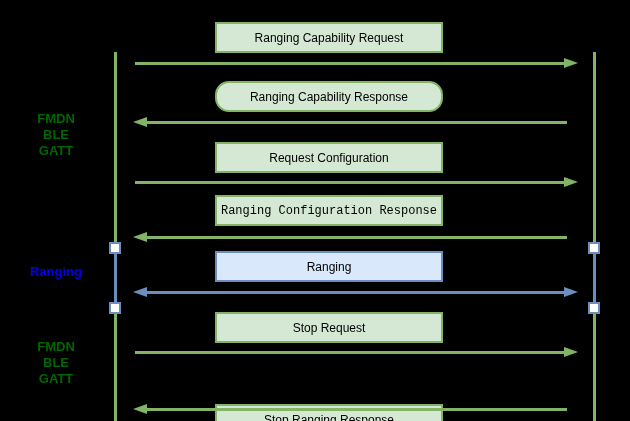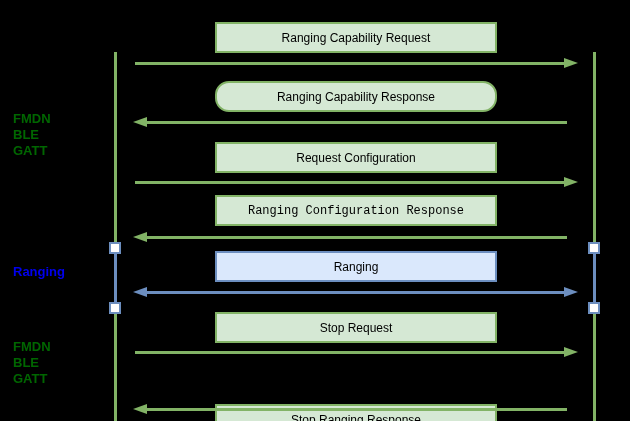--- a/index.html
+++ b/index.html
@@ -15,30 +15,30 @@
   .blue-seg { position: absolute; top: 248px; height: 60px; width: 3px; background: var(--blue-line, #6c8ebf); }
   .marker {
     position: absolute; width: 12px; height: 12px; box-sizing: border-box;
     background: var(--marker-fill, #ffffff); border: 2px solid var(--blue-line, #6c8ebf);
   }
   .mx-left  { left: 109px; }
   .mx-right { left: 588px; }
   .my-top    { top: 242px; }
   .my-bottom { top: 302px; }
   .side-label {
-    position: absolute; left: 13px; width: 86px; 
+    position: absolute; left: 13px; width: 86px; text-align: center;
     font-weight: bold; font-size: 13px; line-height: 16px; white-space: pre-line;
   }
   .side-label.green { color: var(--label-green, #006600); }
   .side-label.blue  { color: var(--label-blue, #0000ee); }
   .sl1 { top: 111px; }
   .sl2 { top: 264px; }
   .sl3 { top: 339px; }
   .msg-box {
-    position: absolute; left: 215px; width: 282px; height: 31px; box-sizing: border-box;
+    position: absolute; left: 215px; width: 228px; height: 31px; box-sizing: border-box;
     display: flex; align-items: center; justify-content: center;
     font-size: 12px; color: var(--box-text, #000000);
   }
   .msg-box.green { background: var(--green-fill, #d5e8d4); border: 2px solid var(--green-line, #82b366); }
   .msg-box.blue  { background: var(--blue-fill, #dae8fc); border: 2px solid var(--blue-line, #6c8ebf); }
   .b1 { top: 22px; }  .b2 { top: 81px; border-radius: 14px; }  .b3 { top: 142px; } .b4 { top: 195px; font-family: Liberation Mono, monospace; }
   .b5 { top: 251px; } .b6 { top: 312px; } .b7 { top: 368px; margin-top: 36px; }
   .arrow { position: absolute; left: 133px; width: 445px; height: 10px; }
   .a1 { top: 58px; }  .a2 { top: 117px; } .a3 { top: 177px; } .a4 { top: 232px; }
   .a5 { top: 287px; } .a6 { top: 347px; } .a7 { top: 404px; }

